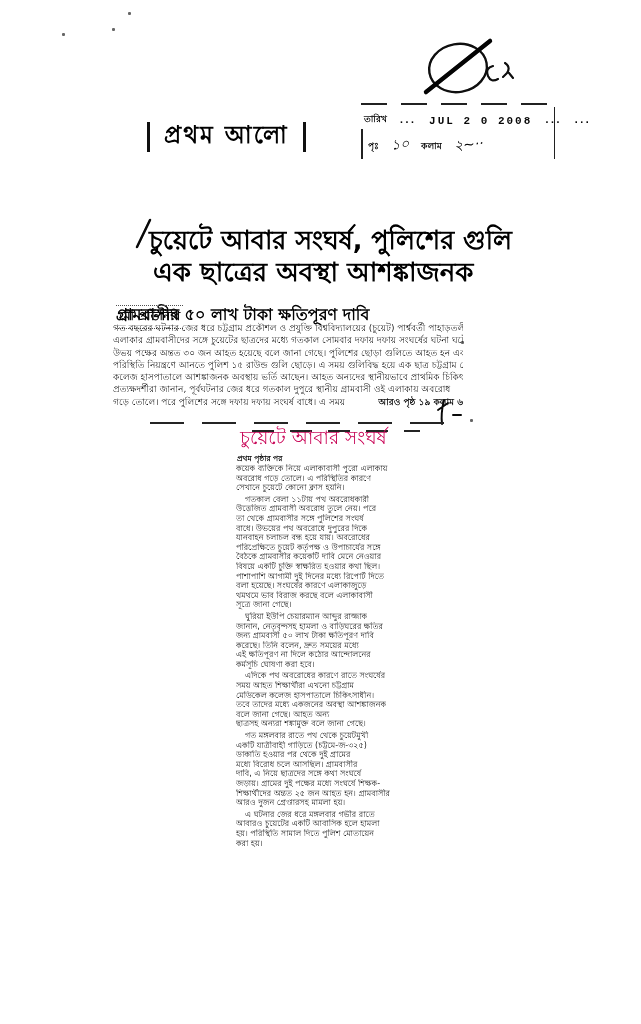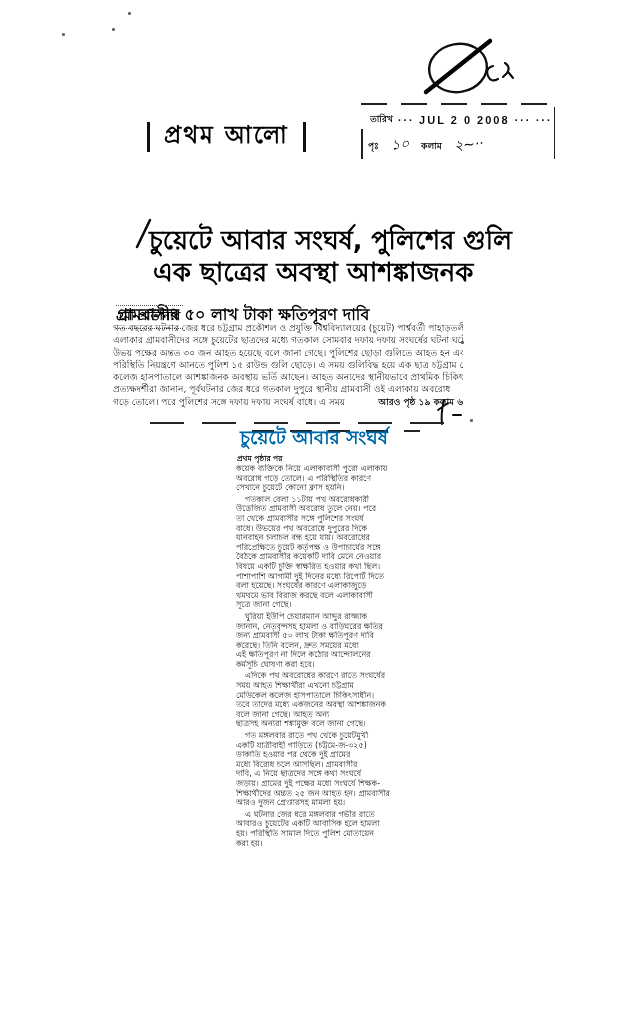--- a/index.html
+++ b/index.html
@@ -14,23 +14,23 @@
   .masthead{position:absolute;left:147px;top:117px;display:flex;align-items:center;gap:14px;}
   .mbar{width:3px;height:30px;background:#1c1c1c;}
   .mtitle{font-size:23px;font-weight:700;letter-spacing:2px;color:#0d0d0d;transform:scaleY(1.05);}
 
   
   .stamp{position:absolute;left:361px;top:103px;width:194px;height:58px;font-size:9px;}
   .stamp-top{position:absolute;left:0;top:0;width:194px;height:2px;
              background:repeating-linear-gradient(90deg,#2b2b2b 0 26px,transparent 26px 40px);}
   .stamp-right{position:absolute;right:0;top:4px;width:1.5px;height:52px;background:#2b2b2b;}
   .stamp-left{position:absolute;left:0;top:26px;width:1.5px;height:30px;background:#2b2b2b;}
-  .stamp-row1{position:absolute;left:9px;top:9px;display:flex;align-items:center;gap:5px;white-space:nowrap;}
+  .stamp-row1{position:absolute;left:3px;top:9px;display:flex;align-items:flex-end;gap:13px;white-space:nowrap;}
   .stamp-row2{position:absolute;left:7px;top:30px;display:flex;align-items:baseline;gap:12px;white-space:nowrap;}
-  .stamp-latin{font-size:11px;font-weight:700;letter-spacing:2px;font-family:Liberation Sans, sans-serif;}
+  .stamp-latin{font-size:11px;font-weight:700;letter-spacing:2px;font-family:Liberation Mono, monospace;}
   .dots{letter-spacing:2px;font-weight:700;}
   .hand{display:inline-block;font-size:14px;font-weight:400;transform:rotate(-5deg);font-style:italic;}
   .bn-small{font-weight:700;}
 
   
   .hl1{position:absolute;left:149px;top:220px;font-size:26px;font-weight:800;white-space:nowrap;
        transform:scaleX(.98);transform-origin:left;color:#0a0a0a;}
   .hl2{position:absolute;left:153px;top:252px;font-size:26px;font-weight:800;white-space:nowrap;color:#0a0a0a;}
   .subhl{position:absolute;left:116px;top:287px;font-size:16px;font-weight:700;white-space:nowrap;color:#101010;margin-top:15px;}
   .byline{position:absolute;left:116px;top:305px;font-size:12px;font-weight:700;
@@ -43,21 +43,21 @@
   .lead-last{display:flex;justify-content:space-between;white-space:nowrap;}
   .cont-note{font-weight:700;margin-left:8px;}
 
   
   .rule1{position:absolute;left:150px;top:422px;width:312px;height:2px;
          background:repeating-linear-gradient(90deg,#2e2e2e 0 34px,transparent 34px 52px);}
   .rule2{position:absolute;left:252px;top:430px;width:168px;height:2px;
          background:repeating-linear-gradient(90deg,#2e2e2e 0 22px,transparent 22px 38px);}
 
   
-  .cont-hl{position:absolute;left:240px;top:424px;font-size:18.5px;font-weight:700;white-space:nowrap;color:#0369a1;}
+  .cont-hl{position:absolute;left:240px;top:424px;font-size:18.5px;font-weight:400;white-space:nowrap;color:#be185d;}
   .kicker{position:absolute;left:237px;top:453px;font-size:7.5px;font-weight:700;}
   .column{position:absolute;left:236px;top:464px;width:184px;font-size:8px;line-height:9.6px;color:#222;}
   .col-para{margin:0 0 2px 0;}
   .col-para .tline{white-space:nowrap;overflow:hidden;}
   .col-para:not(:first-child) .tline:first-child{text-indent:9px;}
 
   svg.mark{position:absolute;overflow:visible;}
 </style>
 </head>
 <body>

